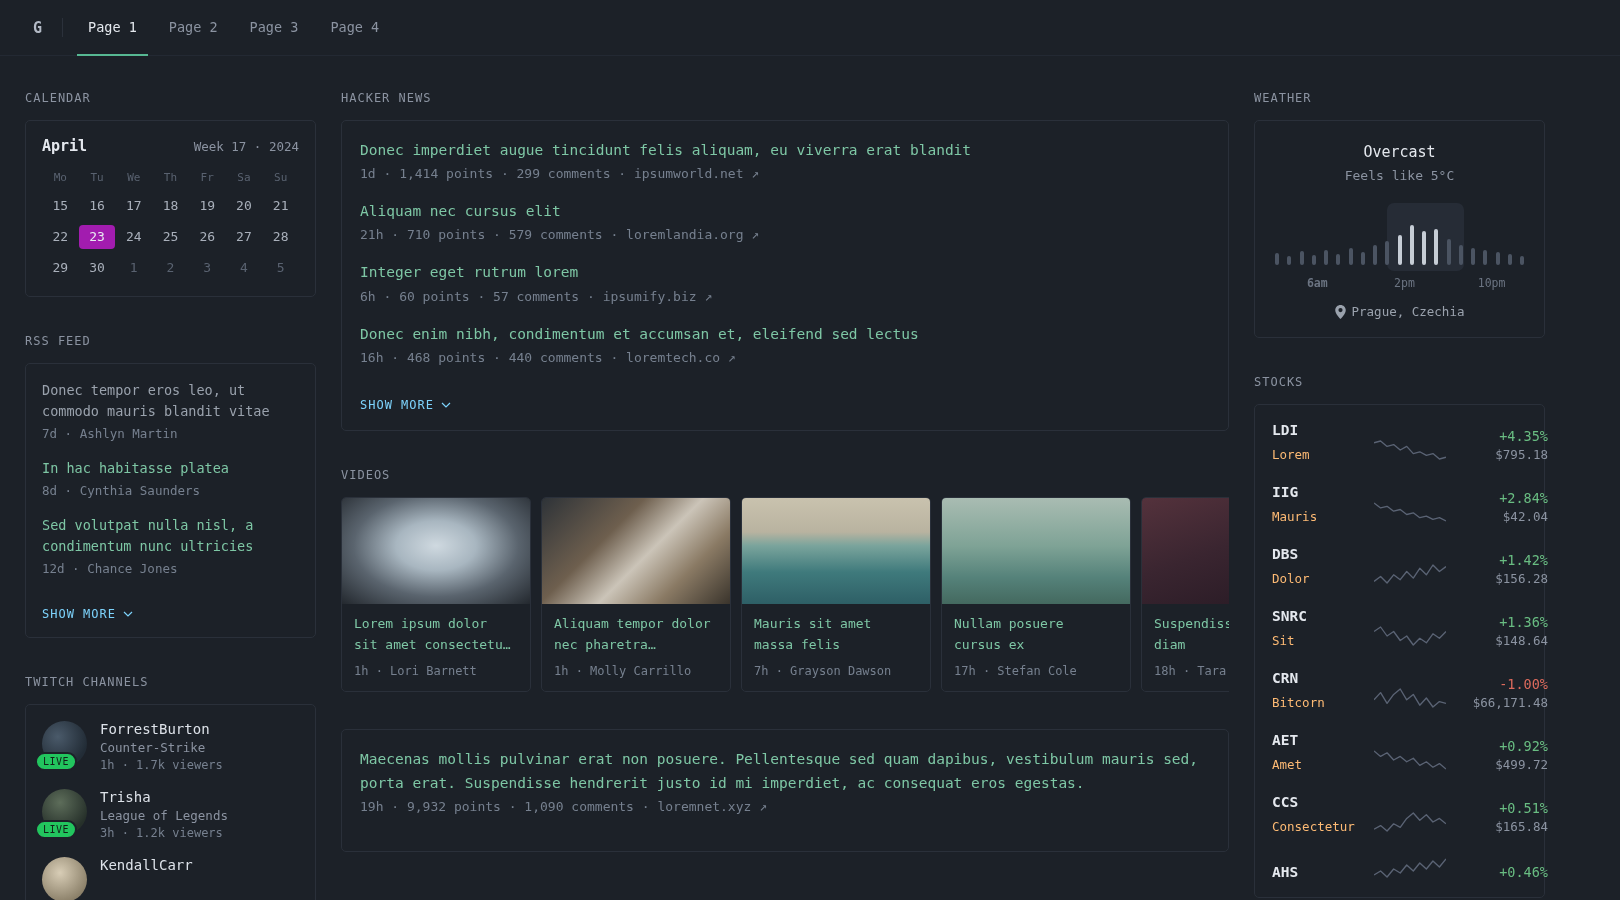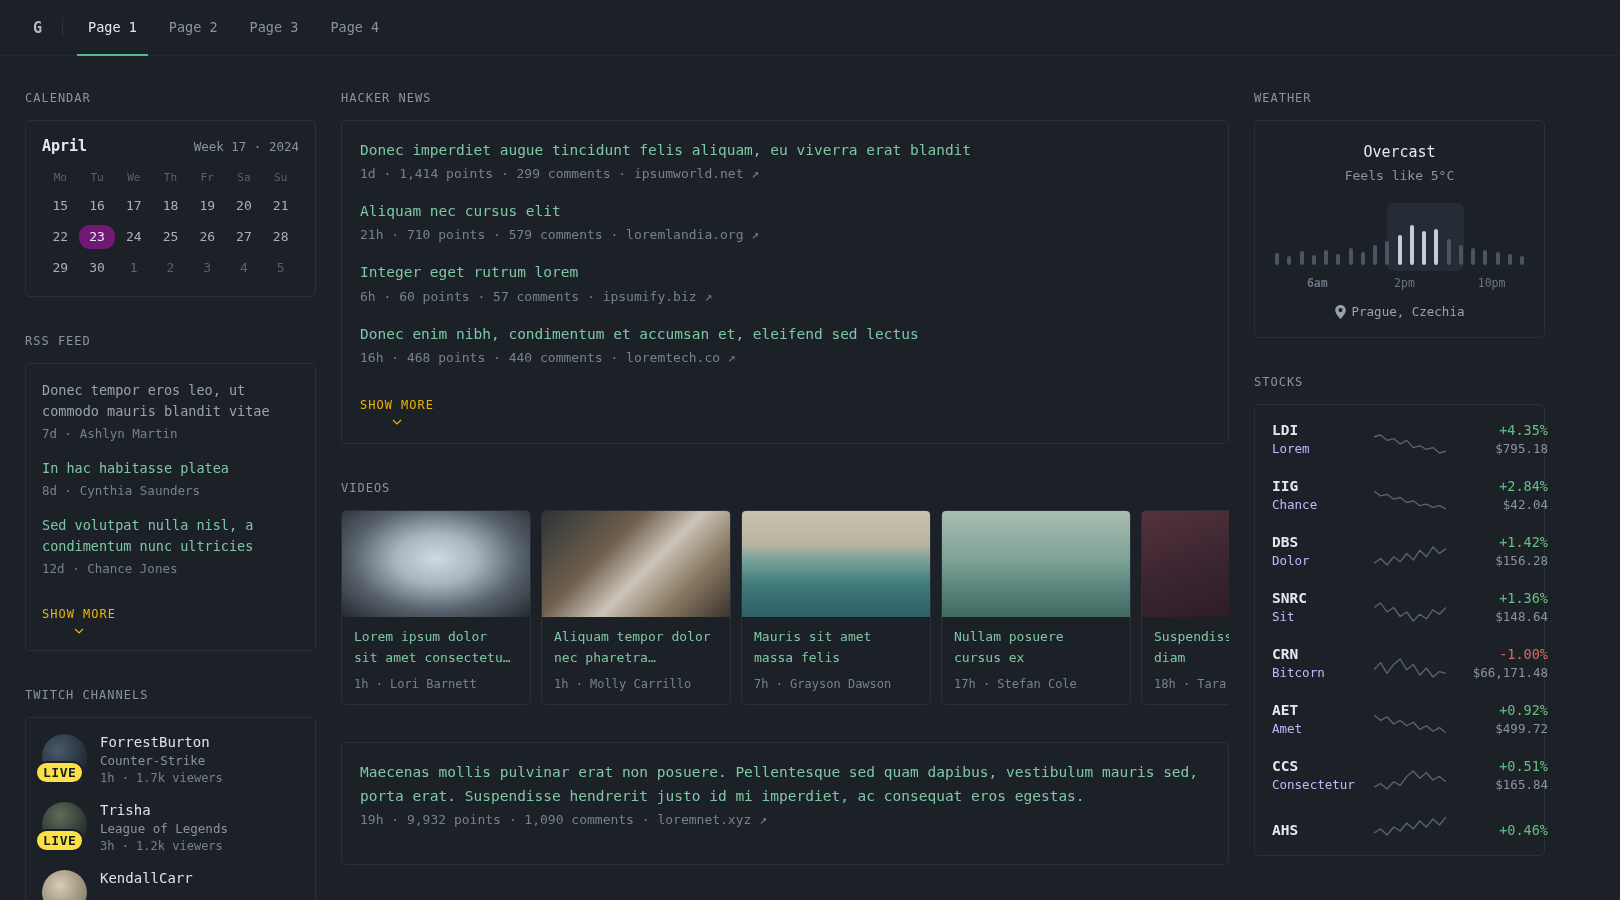--- a/index.html
+++ b/index.html
@@ -36,44 +36,44 @@
   .card { border:1px solid #2a303a; border-radius:5px; padding:16px; background:#1c2128; }
 
   
   .cal-head { display:flex; justify-content:space-between; align-items:baseline; }
   .cal-month { font-size:15px; font-weight:bold; color:#e4e8ee; }
   .cal-week { font-size:12.5px; color:#8b93a1; }
   .cal-grid { display:grid; grid-template-columns:repeat(7,1fr); text-align:center; }
   .cal-dow { margin-top:16px; font-size:11px; color:#596270; }
   .cal-days { margin-top:10px; row-gap:7px; font-size:13px; color:#a9b0bb; }
   .day { height:24px; line-height:24px; border-radius:4px; }
-  .day.today { background:#701a75; color:#e8ecf1;border-radius:11px; }
+  .day.today { background:#a21caf; color:#e8ecf1; }
   .day.dim { color:#596270; }
 
   
   .feed-item { margin-bottom:17px; }
   .item-title { display:block; font-size:13.5px; line-height:1.55; color:#7ec7a5; }
   .item-title.read { color:#9aa2ad; }
   .item-meta { margin-top:4px; font-size:12.5px; color:#76808f; }
   .show-more {
     display:inline-flex; align-items:center; gap:7px;
     background:none; border:none; cursor:pointer;
-    color:#eab308; font:inherit; font-size:12px; letter-spacing:1px; margin-top:14px;flex-direction:column;
+    color:#7dd3fc; font:inherit; font-size:12px; letter-spacing:1px; margin-top:14px;
   }
   .chev { width:10px; height:6px; display:inline-block; }
 
   
   .channel { display:flex; gap:13px; align-items:flex-start; margin-bottom:17px; }
   .channel:last-of-type { margin-bottom:0; }
   .avatar-wrap { position:relative; flex:none; width:45px; height:45px; }
   .avatar { display:block; width:45px; height:45px; border-radius:50%; background:#333; }
   .live-badge {
     position:absolute; left:-7px; bottom:-5px;
-    background:#fde047; color:#132019;
-    font-size:13px; font-weight:bold; letter-spacing:.5px;
+    background:#22c55e; color:#132019;
+    font-size:10px; font-weight:normal; letter-spacing:.5px;
     padding:2px 6px; border-radius:999px; border:2px solid #1c2128;
   }
   .live-badge:empty { display:none; }
   .ch-name { font-size:14px; color:#dde2e9; }
   .ch-game { font-size:12.5px; color:#8b93a1; margin-top:3px; }
   .ch-meta { font-size:12px; color:#76808f; margin-top:3px; }
   .ch-game:empty,.ch-meta:empty { display:none; }
 
   
   .hn-card { padding:18px; }
@@ -102,21 +102,21 @@
   .wx-bar.bright { background:#c6cdd6; }
   .wx-times { position:relative; height:15px; margin-top:11px; }
   .wx-time { position:absolute; transform:translateX(-50%); font-size:11.5px; color:#6b7482; }
   .wx-loc { margin-top:13px; font-size:12.5px; color:#9aa2ad; display:flex; align-items:center; justify-content:center; gap:6px; }
 
   
   .stocks-card { padding:6px 0; }
   .stock-row { display:flex; align-items:flex-end; justify-content:space-between; gap:10px; padding:11px 17px; }
   .stock-id { width:92px; flex:none; }
   .ticker { font-size:14.5px; font-weight:bold; color:#e4e8ee; }
-  .sname { font-size:12.5px; color:#c4b5fd; margin-top:3px; }
+  .sname { font-size:12.5px; color:#fdba74; margin-top:9px; }
   .spark { width:72px; height:24px; flex:none; color:#5a6374; }
   .stock-vals { min-width:92px; flex:none; text-align:right; }
   .change { font-size:13.5px; }
   .change.up { color:#69bd82; }
   .change.down { color:#dc6a5c; }
   .price { font-size:12.5px; color:#8b93a1; margin-top:3px; }
   .sname:empty,.price:empty { display:none; }
 </style>
 </head>
 <body>
@@ -489,21 +489,21 @@
             </svg>
             <span class="stock-vals">
               <div class="change up">+4.35%</div>
               <div class="price">$795.18</div>
             </span>
           </a>
 
           <a class="stock-row">
             <span class="stock-id">
               <div class="ticker">IIG</div>
-              <div class="sname">Chance</div>
+              <div class="sname">Mauris</div>
             </span>
             <svg class="spark" viewBox="0 0 70 24" preserveAspectRatio="none">
               <polyline points="0.0,3.0 6.4,7.9 12.7,6.3 19.1,11.2 25.5,9.5 31.8,14.5 38.2,12.8 44.5,17.7 50.9,16.1 57.3,19.4 63.6,17.7 70.0,21.0" fill="none" stroke="currentColor" stroke-width="1.3" stroke-linejoin="round"></polyline>
             </svg>
             <span class="stock-vals">
               <div class="change up">+2.84%</div>
               <div class="price">$42.04</div>
             </span>
           </a>
 

